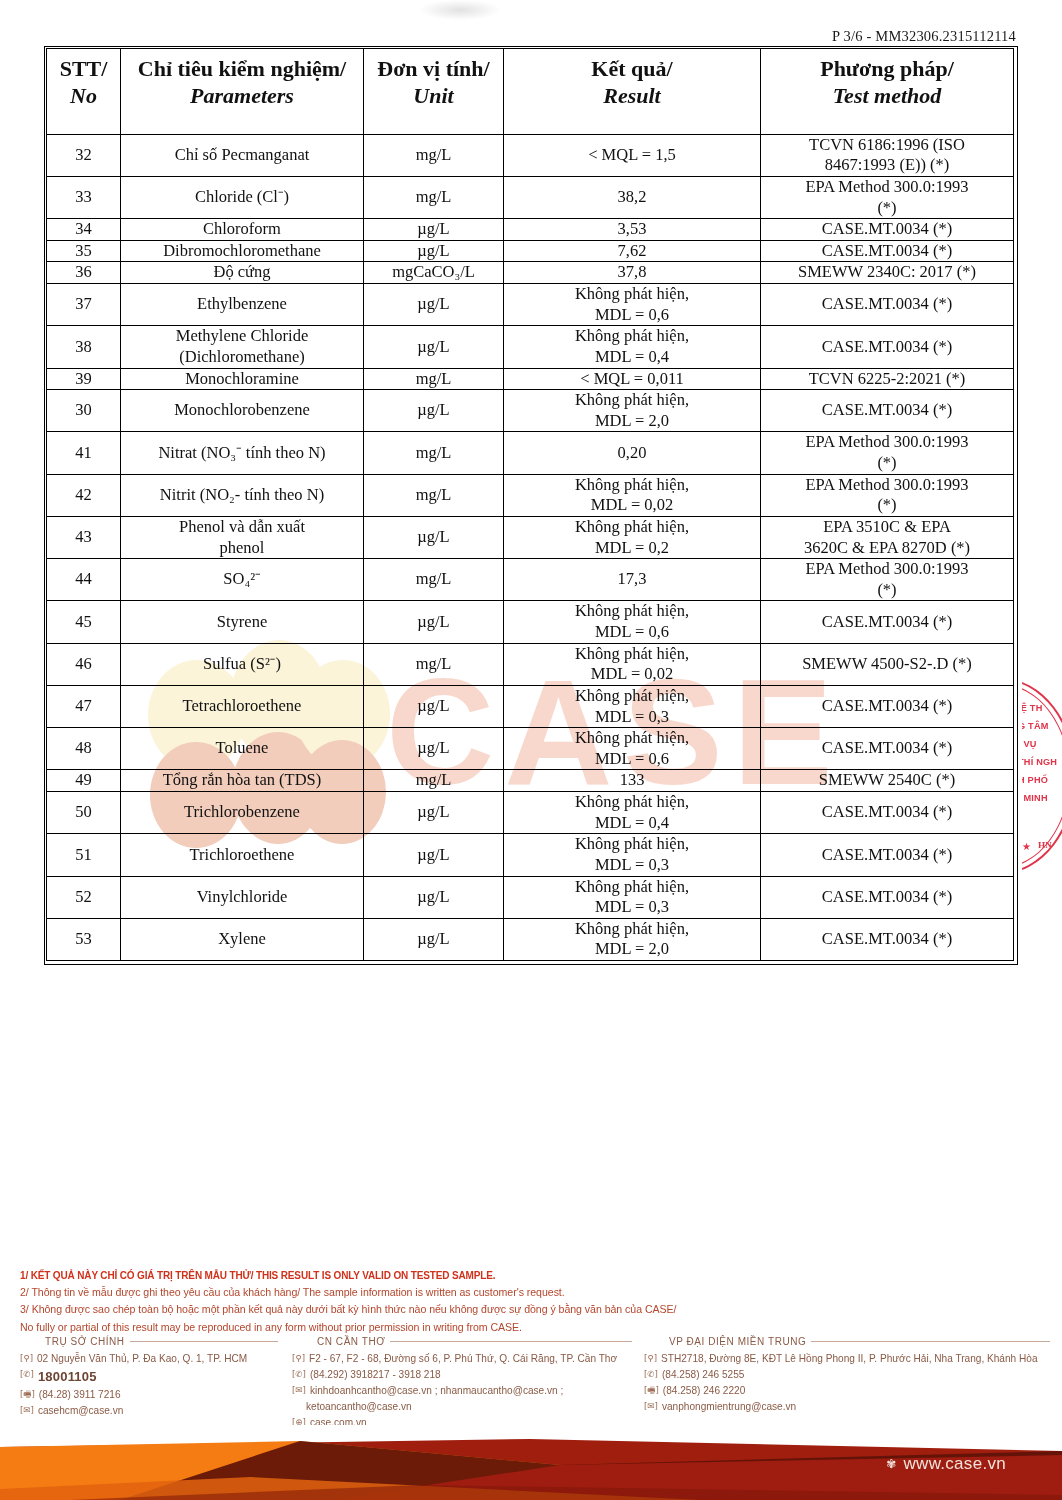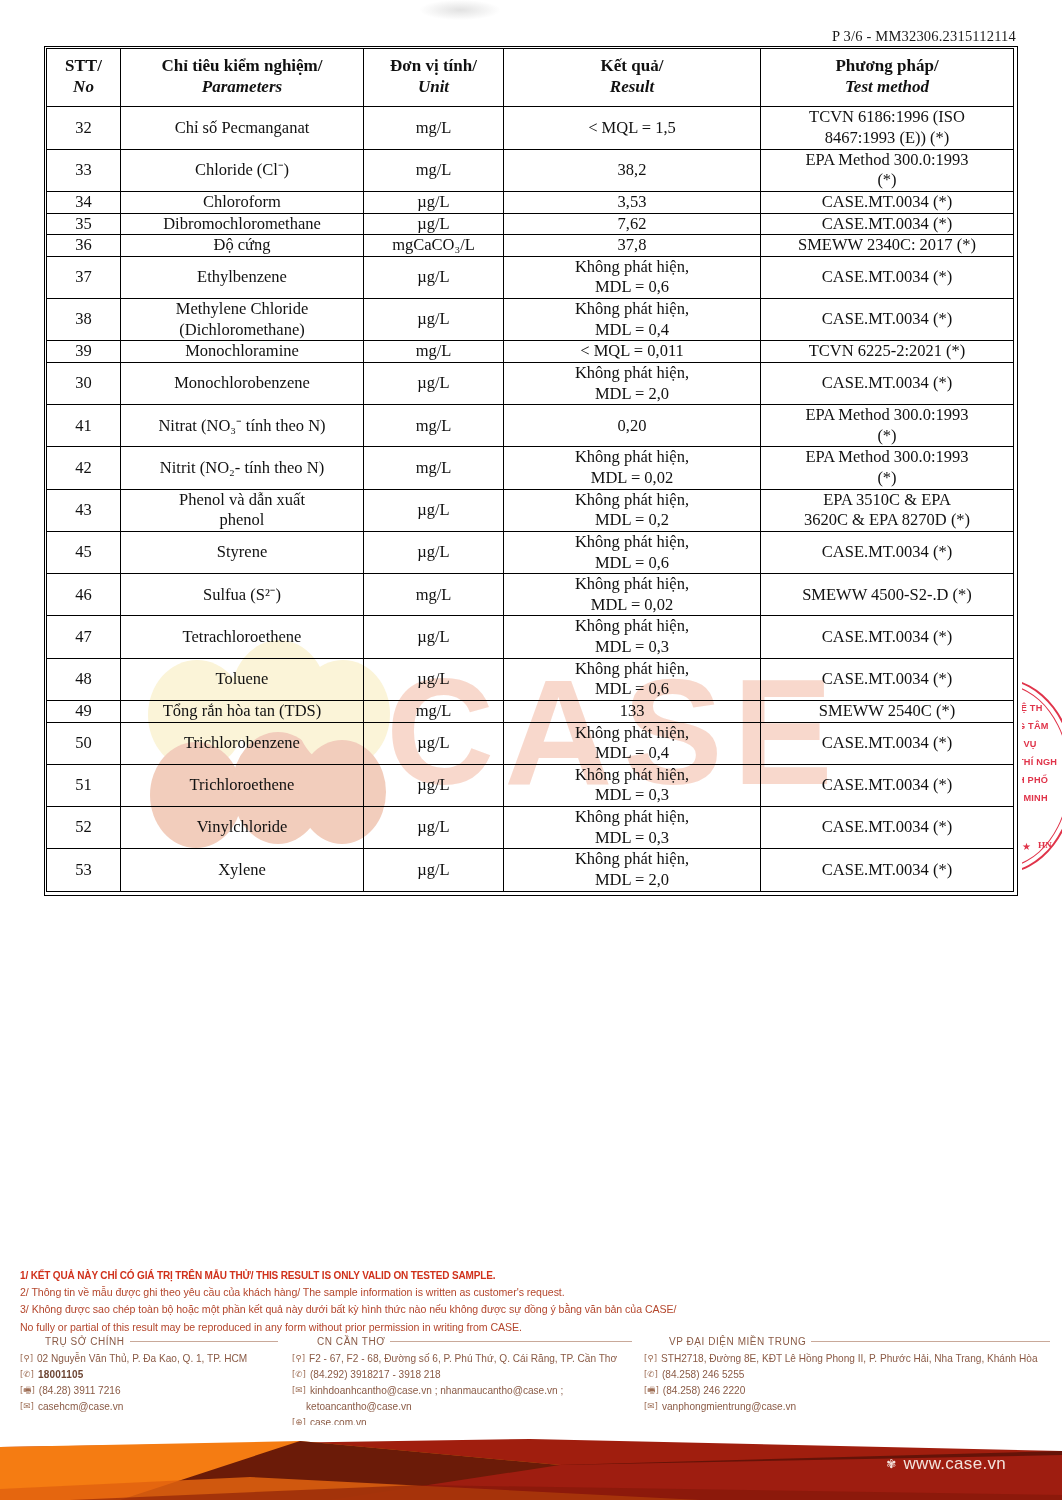--- a/index.html
+++ b/index.html
@@ -46,23 +46,23 @@
     font-size:16.5px; color:#111;
     background:transparent;
   }
   table.report td, table.report th {
     border:1px solid #000;
     padding:0; vertical-align:middle;
     background:transparent;
   }
   table.report thead th {
     font-weight:700; text-align:center;
-    padding:7px 4px 9px;
+    padding:7px 4px 24px;
     line-height:1.22;
-    font-size:17px;
+    font-size:22px;
   }
   thead .hdr-l2 { font-style:italic; display:block; }
   table.report tbody td { text-align:center; line-height:1.25; }
   td.c-no   { width:74px;  padding:8px 2px; vertical-align:top; }
   td.c-par  { width:243px; padding:8px 8px; }
   td.c-unit { width:140px; padding:8px 4px; vertical-align:top; }
   td.c-res  { width:257px; padding:8px 6px; }
   td.c-met  { width:253px; padding:8px 8px; }
 
   .l2 { display:block; }
@@ -96,21 +96,21 @@
   }
   .col .col-title .rule { flex:1; height:1px; background:#c9a99a; }
   .col .line {
     font-size:10.1px; line-height:1.58; color:#8a5a45;
     display:flex; gap:4px; align-items:flex-start;
   }
   .col .line .ic {
     color:#9c6b52; font-size:8.6px; flex:0 0 auto; padding-top:1px;
     font-family:"DejaVu Sans", sans-serif;
   }
-  .col .line.bold .tx { font-weight:700; color:#6d4533; font-size:10px; letter-spacing:.2px;}
+  .col .line.bold .tx { font-weight:700; color:#6d4533; font-size:13px; letter-spacing:.2px;}
   .col .lines { margin-top:4px; }
   .col .sub { padding-left:14px; }
 
   
   .banner { position:absolute; left:0; top:1425px; width:1062px; height:75px; z-index:4; overflow:hidden; }
   .banner svg { display:block; }
   .banner .url {
     position:absolute; right:56px; top:29px;
     font-family:"Liberation Sans", sans-serif;
     color:#f3e3dc; font-size:17px; letter-spacing:.3px;
@@ -269,20 +269,27 @@
           <td class="c-met">EPA Method 300.0:1993<span class="l2">(*)</span></td>
         </tr>
         <tr>
           <td class="c-no">43</td>
           <td class="c-par">Phenol và dẫn xuất<span class="l2">phenol</span></td>
           <td class="c-unit">µg/L</td>
           <td class="c-res">Không phát hiện,<span class="l2">MDL = 0,2</span></td>
           <td class="c-met">EPA 3510C &amp; EPA<span class="l2">3620C &amp; EPA 8270D (*)</span></td>
         </tr>
         <tr>
+          <td class="c-no">44</td>
+          <td class="c-par">SO₄²⁻</td>
+          <td class="c-unit">mg/L</td>
+          <td class="c-res">17,3</td>
+          <td class="c-met">EPA Method 300.0:1993<span class="l2">(*)</span></td>
+        </tr>
+        <tr>
           <td class="c-no">45</td>
           <td class="c-par">Styrene</td>
           <td class="c-unit">µg/L</td>
           <td class="c-res">Không phát hiện,<span class="l2">MDL = 0,6</span></td>
           <td class="c-met">CASE.MT.0034 (*)</td>
         </tr>
         <tr>
           <td class="c-no">46</td>
           <td class="c-par">Sulfua (S²⁻)</td>
           <td class="c-unit">mg/L</td>

